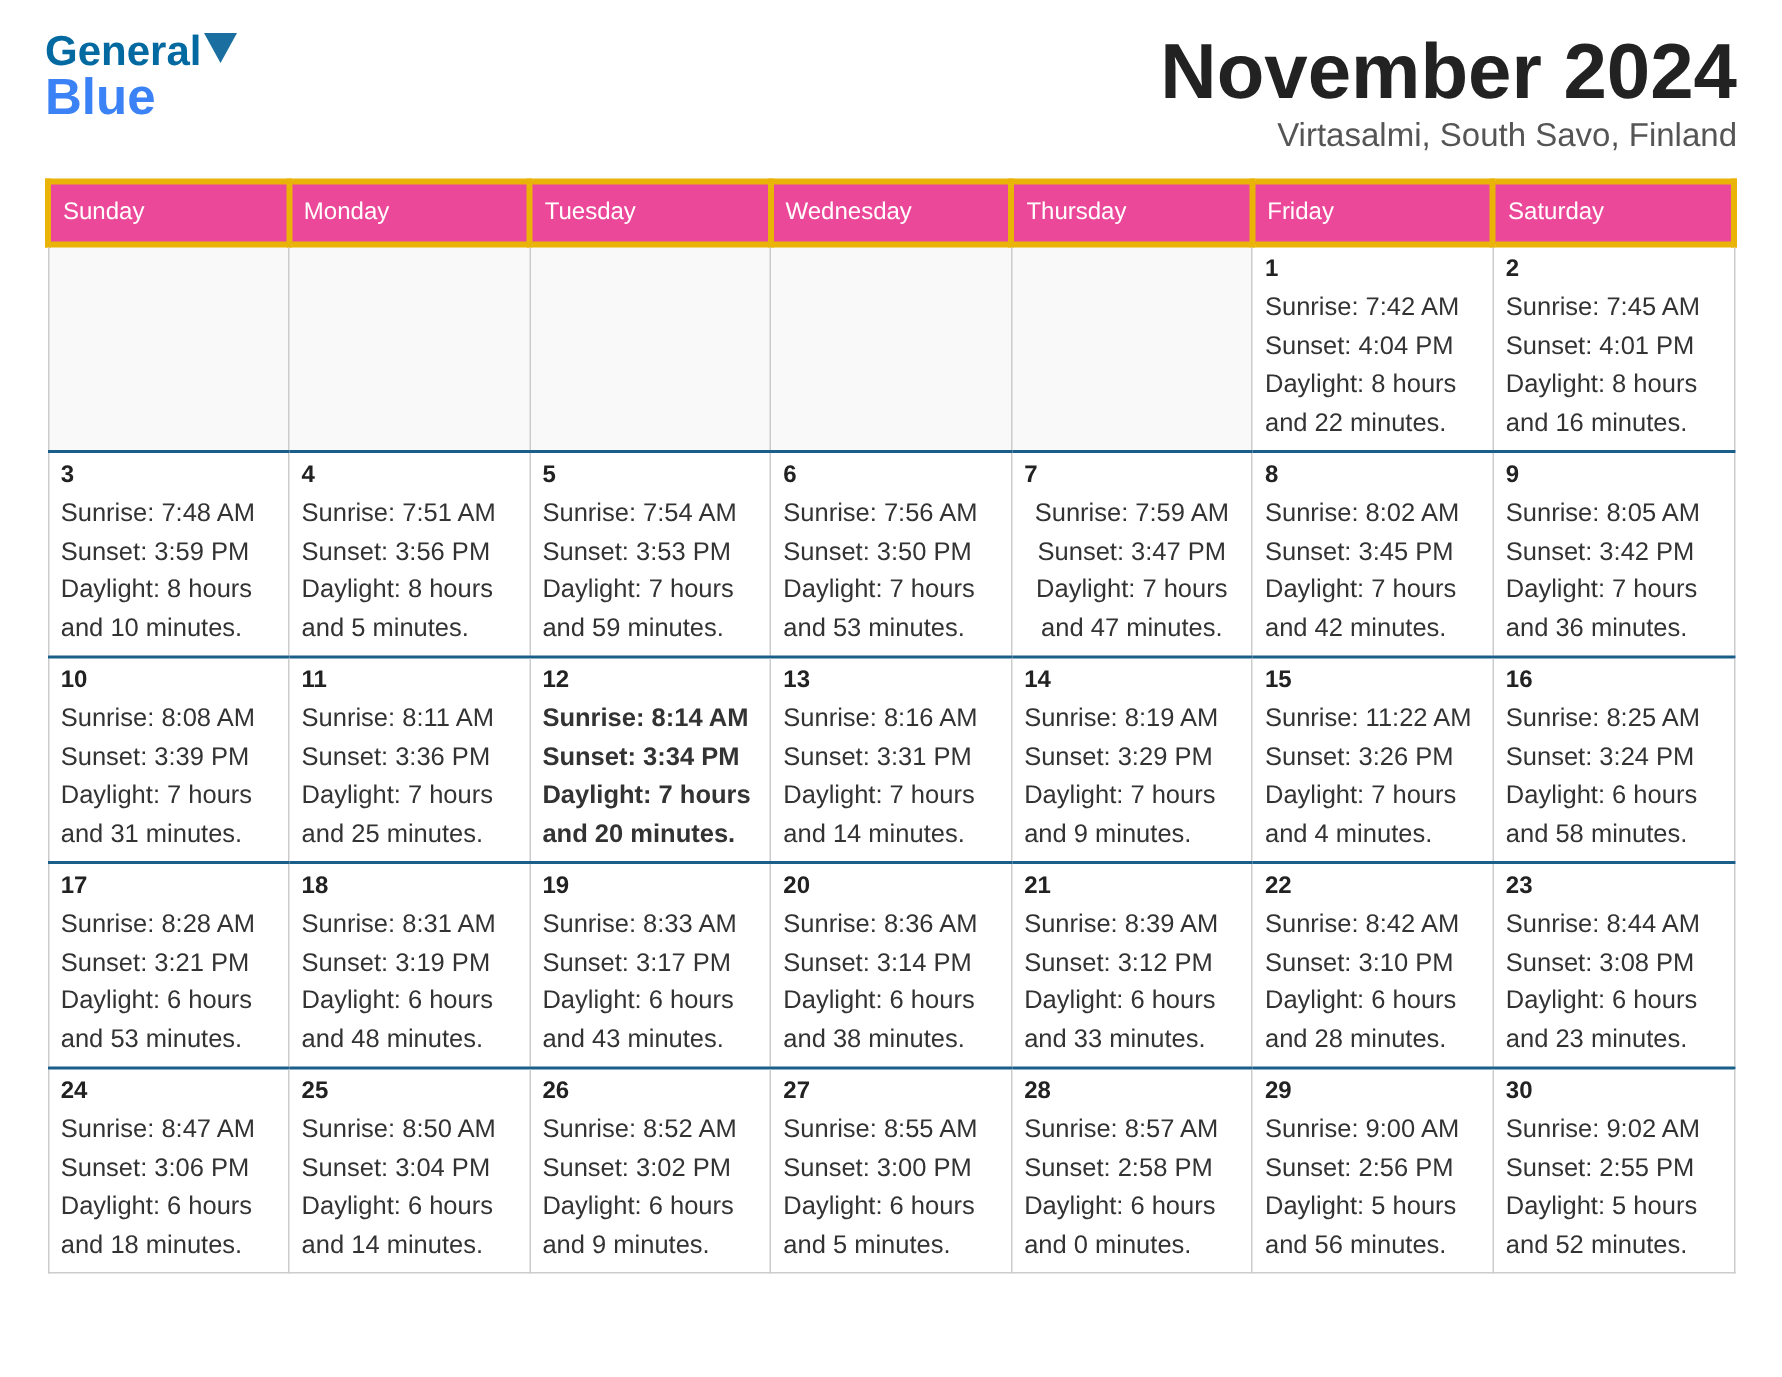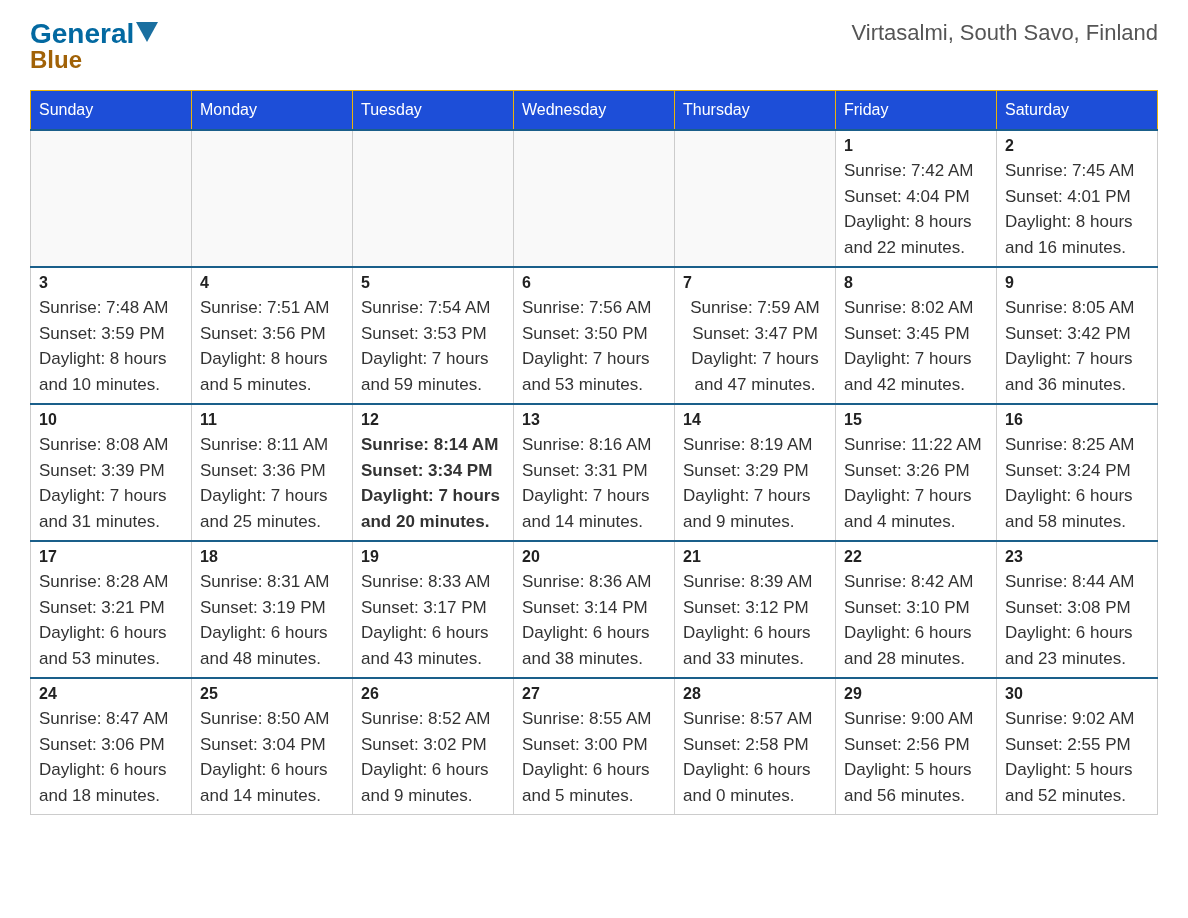--- a/index.html
+++ b/index.html
@@ -21,22 +21,22 @@
       flex-direction: column;
       align-items: flex-start;
     }
     .logo-text {
       font-size: 28px;
       font-weight: bold;
       color: #0369a1;
       line-height: 1;
     }
     .logo-line2 {
-      color: #a16207;
-      font-size: 24px;
+      color: #3b82f6;
+      font-size: 34px;
       font-weight: bold;
       margin-top: -2px;
     }
     .title-block {
       text-align: right;
     }
     .title-block h1 {
       font-size: 52px;
       font-weight: bold;
       color: #222;
@@ -46,27 +46,27 @@
       font-size: 22px;
       font-weight: normal;
       color: #555;
       text-align: right;
     }
     table {
       width: 100%;
       border-collapse: collapse;
     }
     thead tr th {
-      background-color: #1d4ed8;
+      background-color: #ec4899;
       color: #fff;
       padding: 10px 8px;
       font-size: 16px;
       font-weight: normal;
       text-align: left;
-      border: 1px solid #eab308;
+      border: 4px solid #eab308;
     }
     tbody tr td {
       vertical-align: top;
       padding: 6px 8px;
       border: 1px solid #ccc;
       border-top: 2px solid #1a5f8a;
       font-size: 13px;
       color: #333;
       width: 14.28%;
       min-height: 100px;
@@ -97,20 +97,21 @@
   <div class="logo">
     <div style="display:flex; align-items:center;">
       <span class="logo-text">General</span>
       <svg width="22" height="20" viewBox="0 0 22 20" style="margin-left:2px; margin-top:-4px;">
         <polygon points="0,0 22,0 11,20" fill="#1a6fa0"></polygon>
       </svg>
     </div>
     <div class="logo-line2">Blue</div>
   </div>
   <div class="title-block">
+    <h1>November 2024</h1>
     <h2>Virtasalmi, South Savo, Finland</h2>
   </div>
 </div>
 
 <table>
   <thead>
     <tr>
       <th>Sunday</th>
       <th>Monday</th>
       <th>Tuesday</th>

